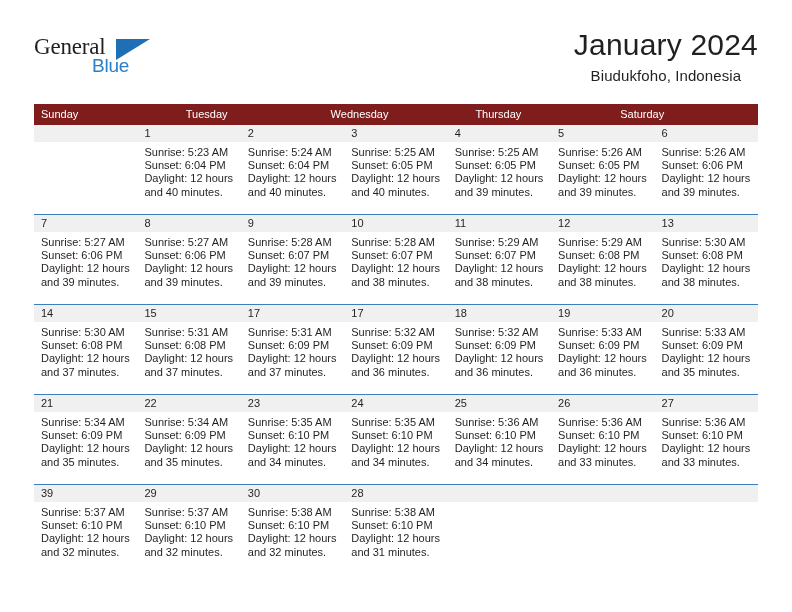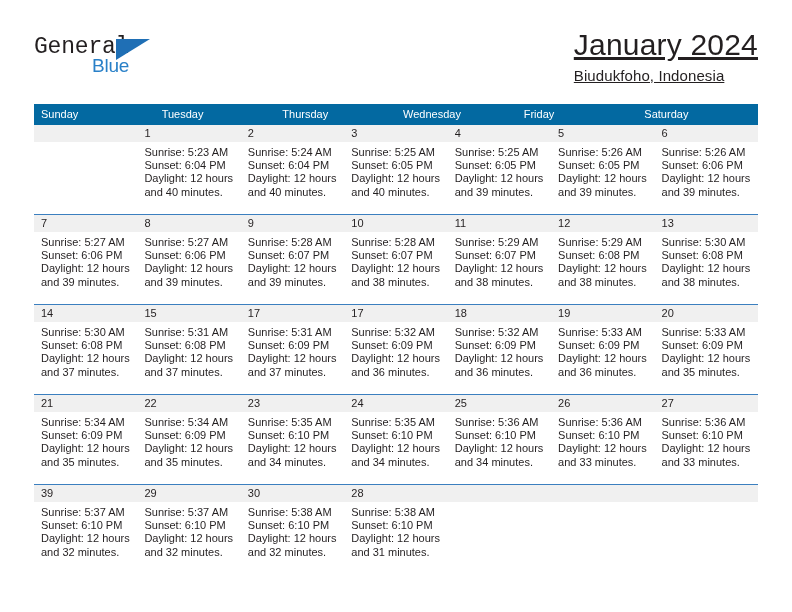--- a/index.html
+++ b/index.html
@@ -36,21 +36,21 @@
     width: 180px;
     height: 56px;
   }
   .logo-general {
     position: absolute;
     left: 0;
     top: 0;
     font-size: 23px;
     letter-spacing: -0.2px;
     color: #231f20;
-    font-family: Liberation Mono, monospace;
+    font-family: Liberation Serif, serif;
   }
   .logo-triangle {
     position: absolute;
     left: 82px;
     top: 5px;
     width: 0;
     height: 0;
     border-left: 34px solid #1f6fb5;
     border-bottom: 21px solid transparent;
   }
@@ -61,22 +61,21 @@
     font-size: 19px;
     color: #2980c8;
     letter-spacing: -0.2px;
     font-family: "Liberation Sans", sans-serif;
   }
 
   .title-block {
     position: absolute;
     right: 0;
     top: 0;
-    text-align: left;
-    text-decoration: underline;
+    text-align: center;
   }
   .cal-title {
     font-size: 30px;
     color: #231f20;
     line-height: 1.12;
     font-weight: normal;
     letter-spacing: 0.2px;
   }
   .cal-subtitle {
     margin-top: 5px;
@@ -87,21 +86,21 @@
 
   
   .calendar {
     position: absolute;
     left: 34px;
     top: 104px;
     width: 724px;
   }
   .weekday-row {
     display: flex;
-    background: #0369a1;
+    background: #7f1d1d;
     height: 21px;
   }
   .weekday-cell {
     flex: 1 1 0;
     color: #ffffff;
     font-size: 11px;
     line-height: 21px;
     padding-left: 7px;
     box-sizing: border-box;
     white-space: nowrap;
@@ -163,23 +162,22 @@
       <div class="cal-title">January 2024</div>
       <div class="cal-subtitle">Biudukfoho, Indonesia</div>
     </div>
 
   </div>
 
   <div class="calendar">
     <div class="weekday-row" id="weekday-row">
         <div class="weekday-cell">Sunday</div>
         <div class="weekday-cell">Tuesday</div>
+        <div class="weekday-cell">Wednesday</div>
         <div class="weekday-cell">Thursday</div>
-        <div class="weekday-cell">Wednesday</div>
-        <div class="weekday-cell">Friday</div>
         <div class="weekday-cell">Saturday</div>
       </div>
     <div id="weeks-container">
         <div class="week-row first">
           <div class="day-cell empty">
             <div class="day-number-band"></div>
           </div>
           <div class="day-cell">
             <div class="day-number-band">1</div>
             <div class="day-info">

